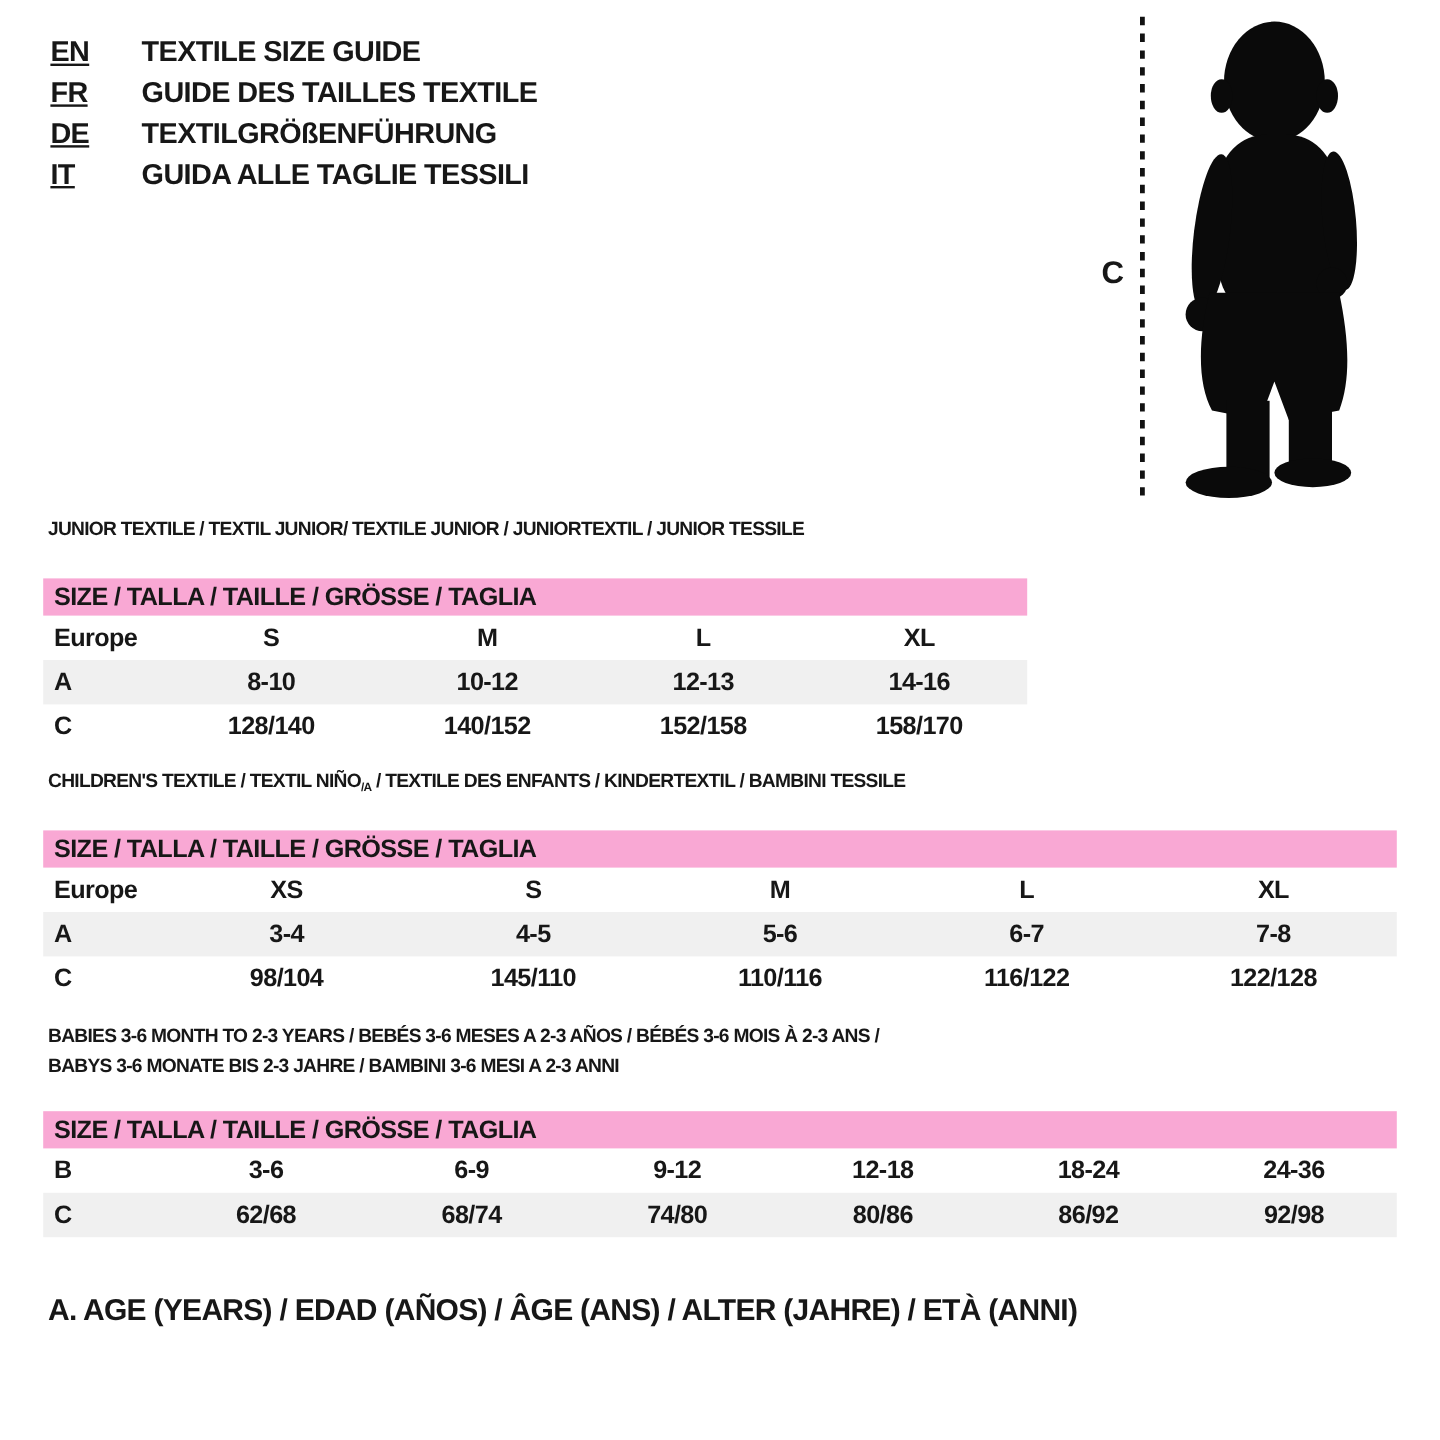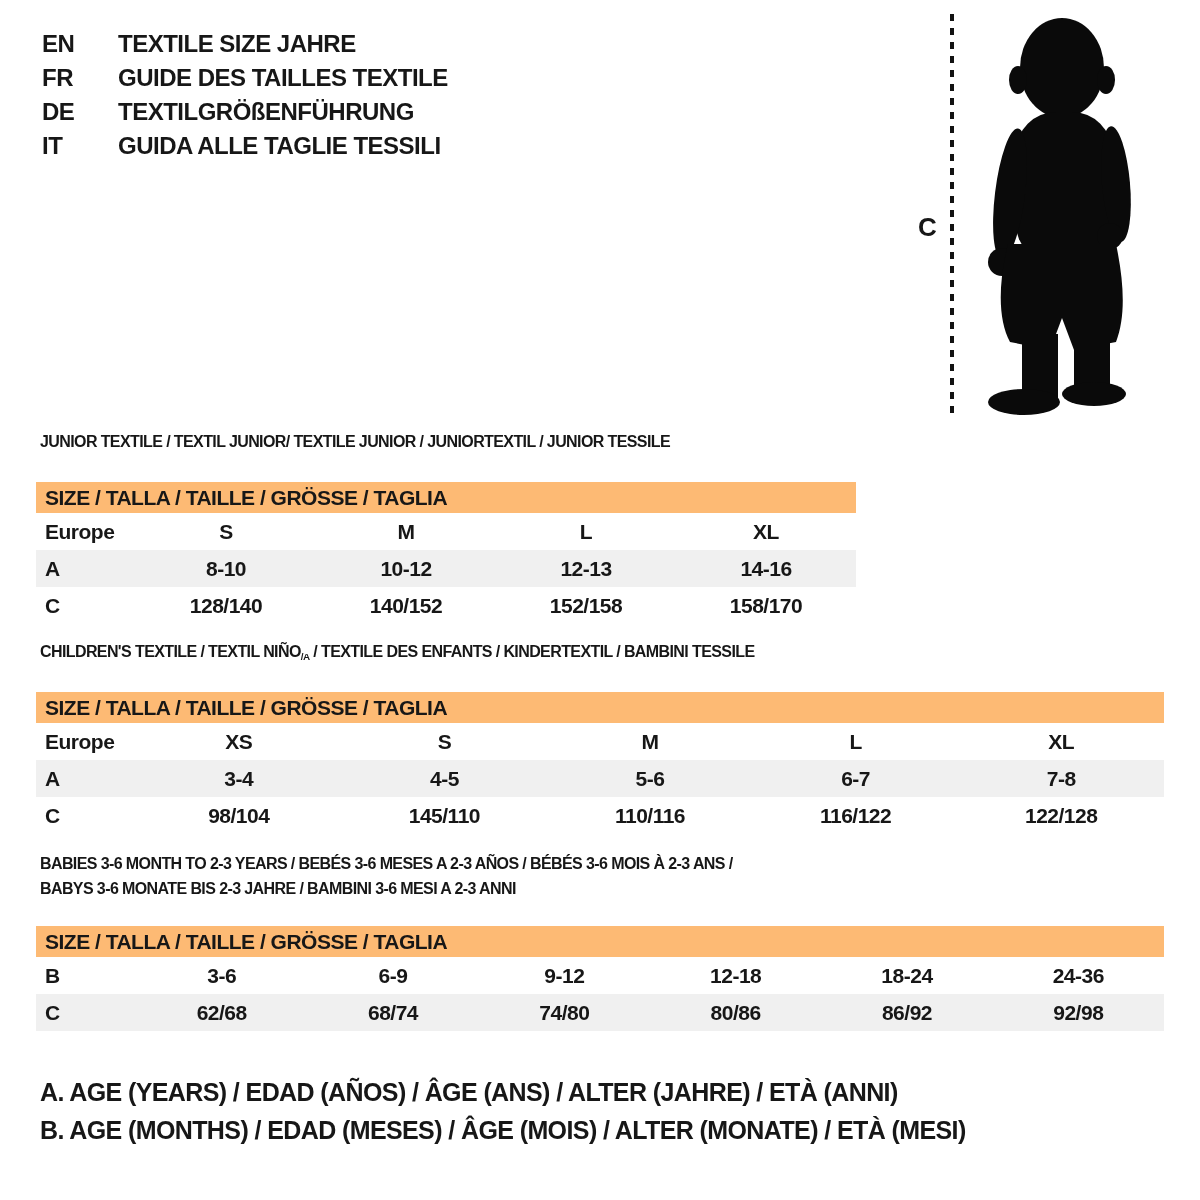--- a/index.html
+++ b/index.html
@@ -10,56 +10,56 @@
     font-family:"Liberation Sans", sans-serif;
     font-weight:700;
     color:#171717;
     letter-spacing:-0.5px;
     overflow:hidden;
   }
 
   
   .lang-block { position:absolute; left:42px; top:27px; }
   .lang-row { display:flex; font-size:24px; line-height:34px; }
-  .lang-code { width:76px; flex:0 0 76px; }
+  .lang-code { width:76px; flex:0 0 76px;text-decoration:underline; }
 
   
   .figure-svg { position:absolute; left:900px; top:12px; width:260px; height:408px; }
   .c-label { position:absolute; left:918px; top:212px; font-size:26px; }
 
   
   .section-title { position:absolute; left:40px; font-size:16px; letter-spacing:-0.6px; white-space:nowrap; }
   .section-title .sub { font-size:0.62em; vertical-align:-0.28em; }
 
   
   .size-table { position:absolute; left:36px; }
   .size-table.w-junior { width:820px; }
   .size-table.w-full { width:1128px; }
   .thead {
-    background:#fdba74;
+    background:#f9a8d4;
     height:31px; line-height:31px;
     padding-left:9px;
     font-size:21px;
   }
   .trow { display:flex; height:37px; align-items:center; font-size:21px; }
   .trow.shaded { background:#f0f0f0; }
   .tlabel { width:100px; flex:0 0 100px; padding-left:9px; }
   .tcell { flex:1 1 0; text-align:center; }
 
   
   .legend { position:absolute; left:40px; top:1074px; font-size:25px; letter-spacing:-0.6px; }
   .legend-line { line-height:37.5px; white-space:nowrap; }
 </style>
 </head>
 <body>
 
 <div class="lang-block">
   <div class="lang-row">
     <span class="lang-code">EN</span>
-    <span class="lang-label">TEXTILE SIZE JAHRE</span>
+    <span class="lang-label">TEXTILE SIZE GUIDE</span>
   </div>
   <div class="lang-row">
     <span class="lang-code">FR</span>
     <span class="lang-label">GUIDE DES TAILLES TEXTILE</span>
   </div>
   <div class="lang-row">
     <span class="lang-code">DE</span>
     <span class="lang-label">TEXTILGRÖßENFÜHRUNG</span>
   </div>
   <div class="lang-row">
@@ -164,14 +164,13 @@
     <span class="tcell">68/74</span>
     <span class="tcell">74/80</span>
     <span class="tcell">80/86</span>
     <span class="tcell">86/92</span>
     <span class="tcell">92/98</span>
   </div>
 </div>
 
 <div class="legend">
   <div class="legend-line">A. AGE (YEARS) / EDAD (AÑOS) / ÂGE (ANS) / ALTER (JAHRE) / ETÀ (ANNI)</div>
-  <div class="legend-line">B. AGE (MONTHS) / EDAD (MESES) / ÂGE (MOIS) / ALTER (MONATE) / ETÀ (MESI)</div>
 </div>
 
 </body></html>

